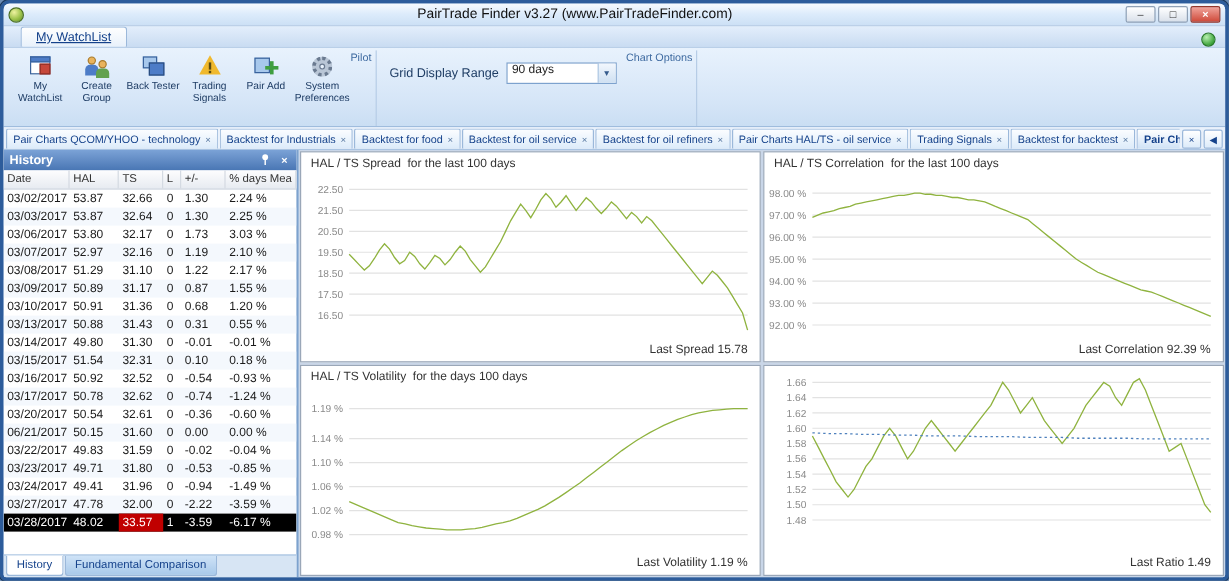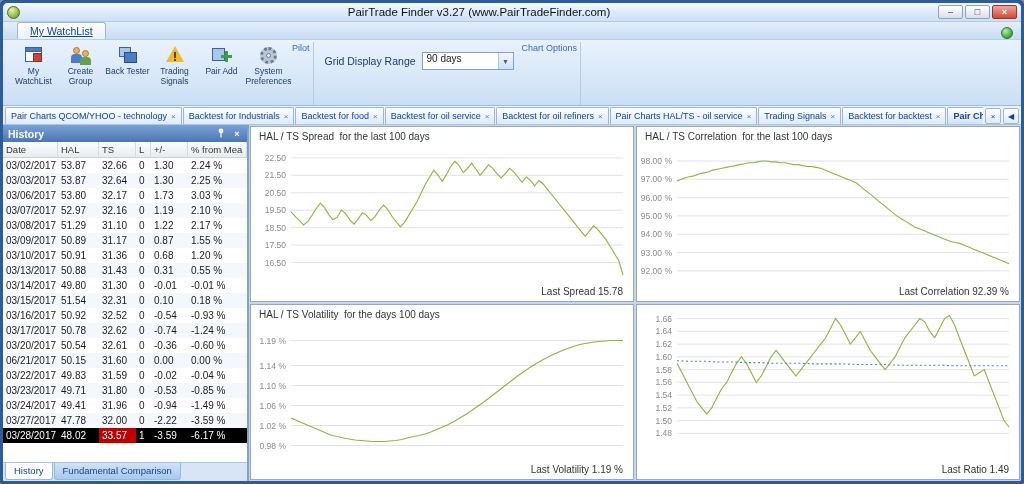--- a/index.html
+++ b/index.html
@@ -244,21 +244,21 @@
             </svg>
         </span>
         <span class="ph-icon">×</span>
       </div>
       <div class="grid-head">
           <div class="gh c0">Date</div>
           <div class="gh c1">HAL</div>
           <div class="gh c2">TS</div>
           <div class="gh c3">L</div>
           <div class="gh c4">+/-</div>
-          <div class="gh c5">% from Mea</div>
+          <div class="gh c5">% days Mea</div>
         </div>
       <div class="grid-body">
           <div class="grow">
             <div class="gc c0">03/02/2017</div>
             <div class="gc c1">53.87</div>
             <div class="gc c2">32.66</div>
             <div class="gc c3">0</div>
             <div class="gc c4">1.30</div>
             <div class="gc c5">2.24 %</div>
           </div>

